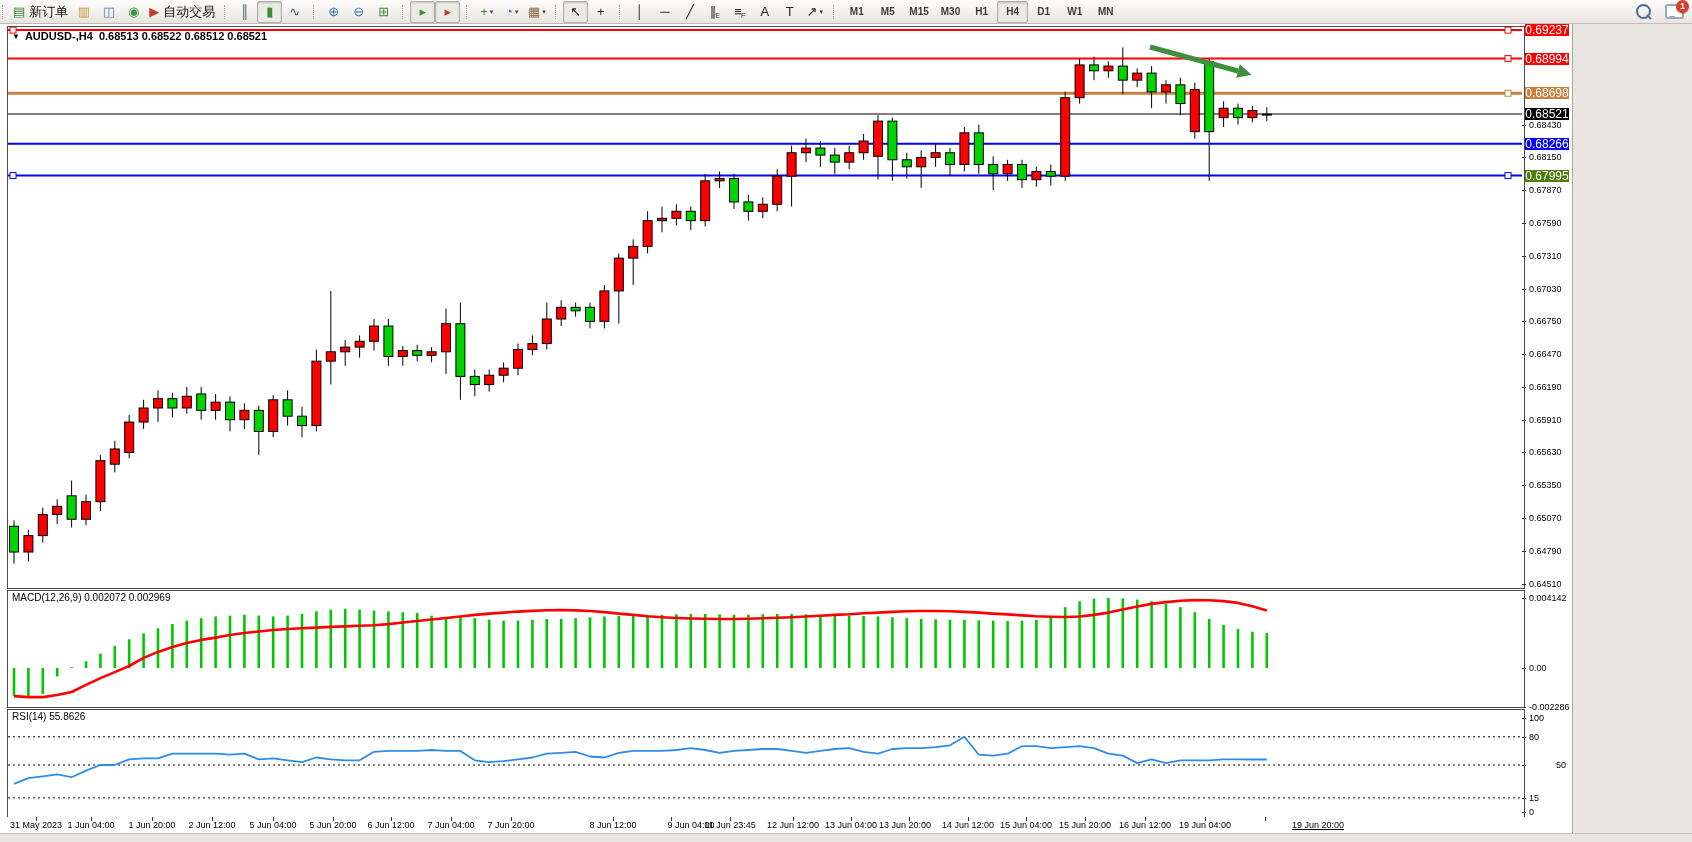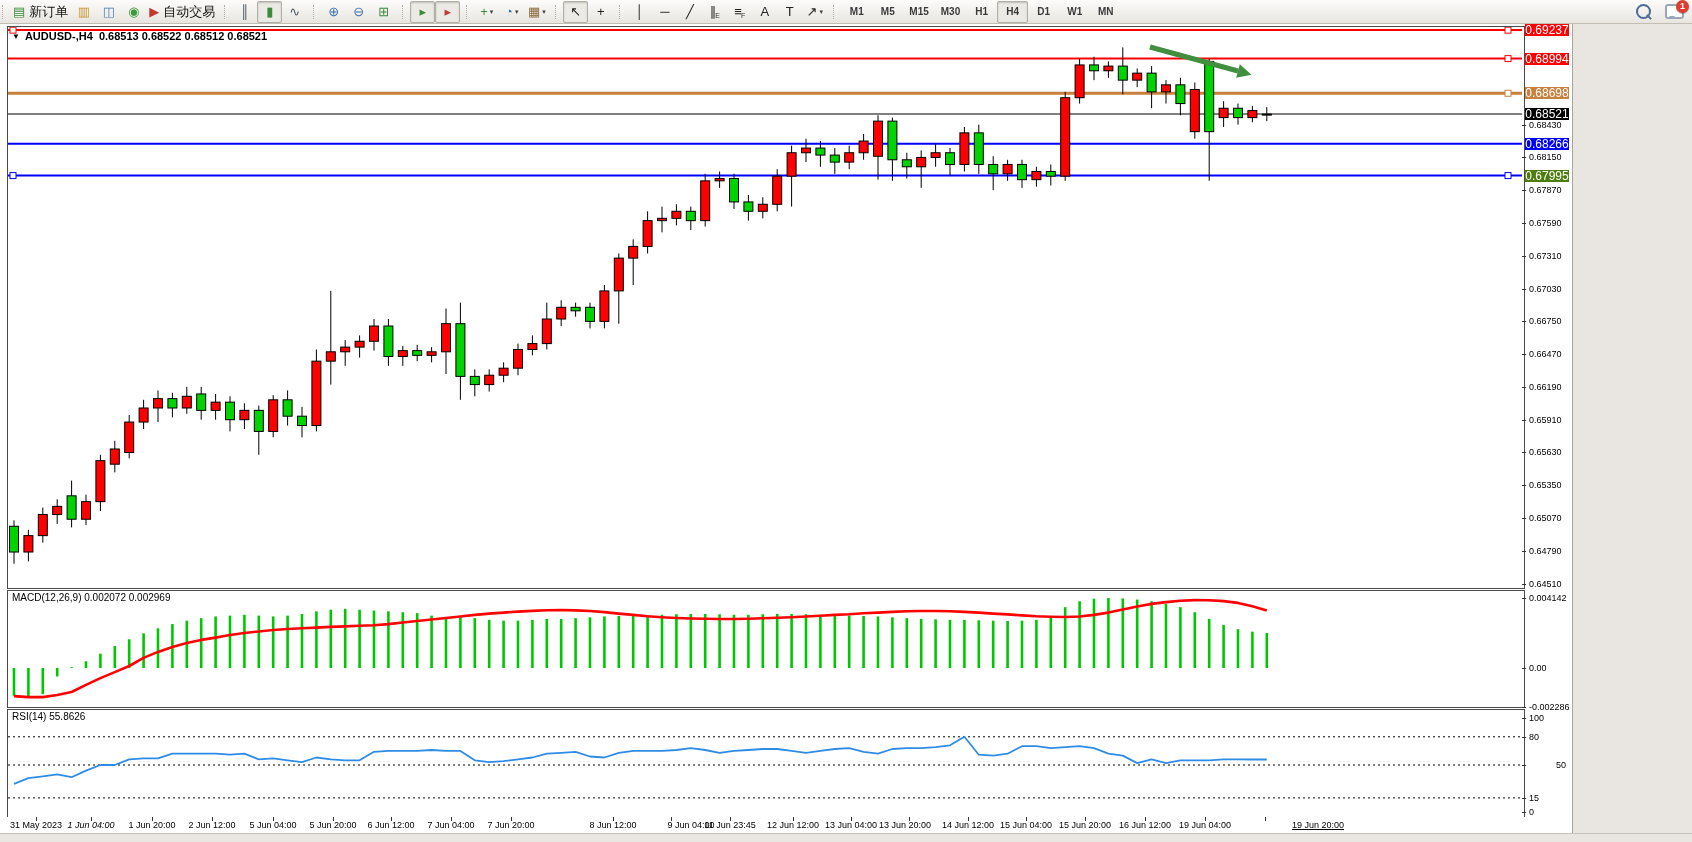--- a/index.html
+++ b/index.html
@@ -542,21 +542,21 @@
     <div class="ticklabel" style="top: 792.9px;">15</div>
     <div class="tickmark" style="top: 812px;"></div>
     <div class="ticklabel" style="top: 807px;">0</div>
   </div>
 <div id="timeaxis-strip"></div>
 <div id="bottom-strip"></div>
 
 <div class="timetick" style="left: 36px;"></div>
 <div class="timelabel" style="left: 36px;">31 May 2023</div>
 <div class="timetick" style="left: 91px;"></div>
-<div class="timelabel" style="left: 91px; font-style: italic;">1 Jun 04:00</div>
+<div class="timelabel" style="left: 91px;">1 Jun 04:00</div>
 <div class="timetick" style="left: 152px;"></div>
 <div class="timelabel" style="left: 152px;">1 Jun 20:00</div>
 <div class="timetick" style="left: 212px;"></div>
 <div class="timelabel" style="left: 212px;">2 Jun 12:00</div>
 <div class="timetick" style="left: 273px;"></div>
 <div class="timelabel" style="left: 273px;">5 Jun 04:00</div>
 <div class="timetick" style="left: 333px;"></div>
 <div class="timelabel" style="left: 333px;">5 Jun 20:00</div>
 <div class="timetick" style="left: 391px;"></div>
 <div class="timelabel" style="left: 391px;">6 Jun 12:00</div>

